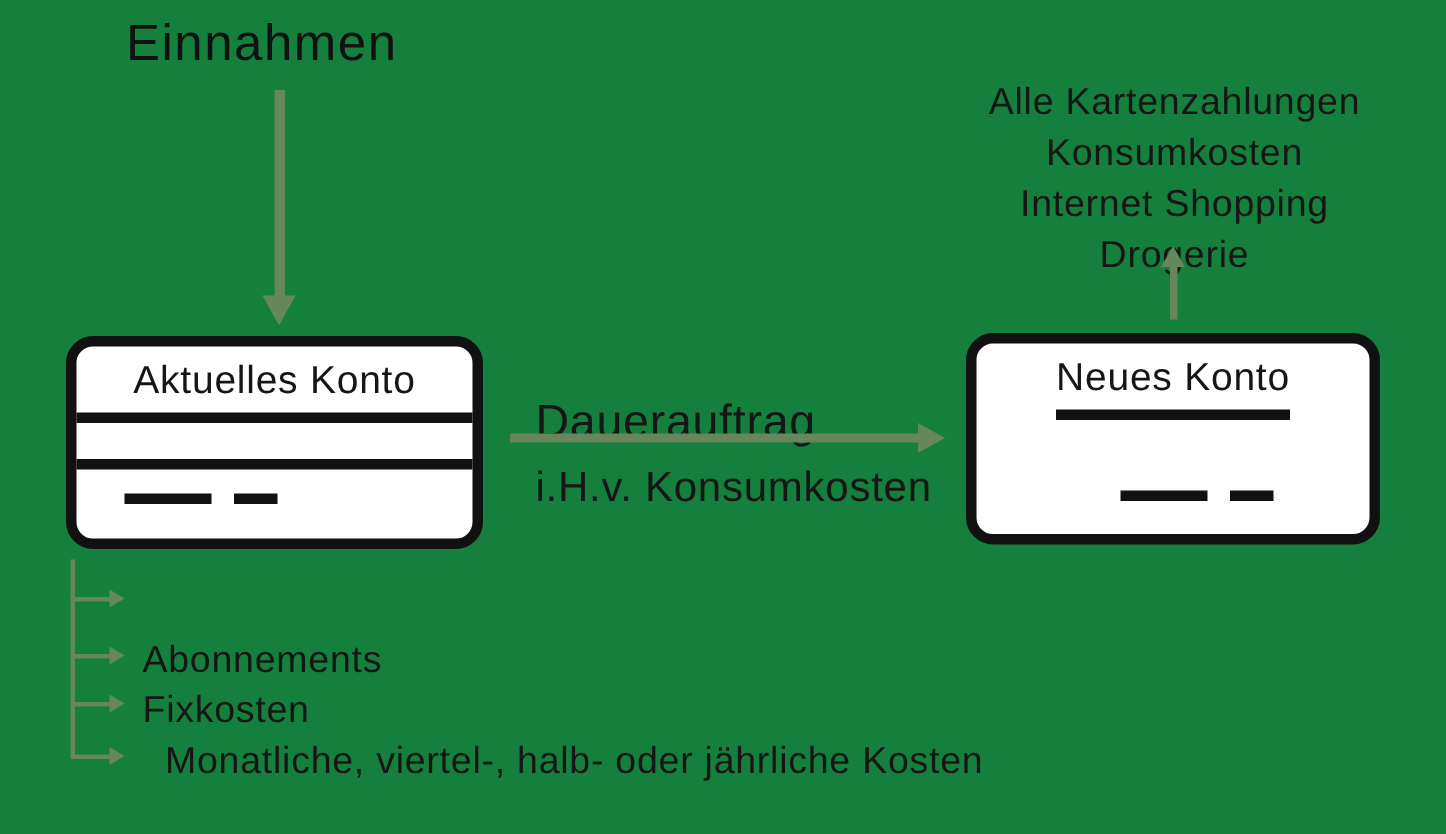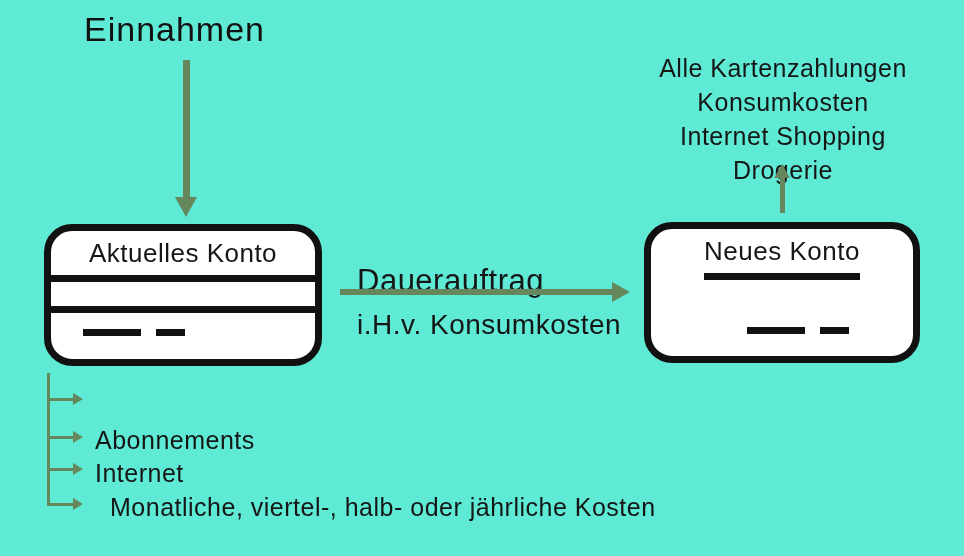--- a/index.html
+++ b/index.html
@@ -1,28 +1,28 @@
 <!DOCTYPE html>
 <html style="--green: #66875c;"><head>
 <meta charset="utf-8">
 <style>
   html,body{margin:0;padding:0;background:#ffffff;}
   .canvas{
-    position:relative;width:964px;height:556px;background:#5eead4;overflow:hidden;
+    position:relative;width:964px;height:556px;background:#15803d;overflow:hidden;
     font-family:"Liberation Sans", sans-serif;color:#161616;
   }
   .abs{position:absolute;}
   
   .income-label{left:84px;top:10px;font-size:34px;letter-spacing:1px;color:#111;}
   .transfer-top{left:357px;top:243px;font-size:31px;letter-spacing:.5px;margin-top:20px;}
   .transfer-bottom{left:357px;top:309px;font-size:28px;letter-spacing:.5px;}
   .uses-block{left:608px;top:26px;width:350px;text-align:center;font-size:25px;line-height:34px;letter-spacing:.5px;margin-top:25px;}
   .outflow-label{font-size:25px;letter-spacing:.5px;}
   
-  .card{border:7px solid #111;border-radius:28px;background:#fff;box-sizing:border-box;display:flex;flex-direction:column;}
+  .card{border:7px solid #111;border-radius:18px;background:#fff;box-sizing:border-box;display:flex;flex-direction:column;}
   .card-left{left:44px;top:224px;width:278px;height:142px;}
   .card-right{left:644px;top:222px;width:276px;height:141px;align-items:center;}
   .card-title{height:44px;border-bottom:7px solid #111;display:flex;align-items:center;justify-content:center;font-size:26px;letter-spacing:.5px;}
   .card-stripe{height:24px;border-bottom:7px solid #111;}
   .card-bottom{flex:1;display:flex;align-items:flex-start;padding:16px 0 0 32px;gap:15px;}
   .dash{height:7px;background:#111;}
   .dash-long{width:58px;}
   .dash-short{width:29px;}
   
   .shaft-v{background:var(--green);}
@@ -89,19 +89,19 @@
 
   <div class="abs shaft-h branch-line" style="top:398px"></div>
   <div class="abs tri branch-head" style="top:393px"></div>
 
   <div class="abs shaft-h branch-line" style="top:436px"></div>
   <div class="abs tri branch-head" style="top:431px"></div>
   <div class="abs outflow-label" style="left:95px;top:426px">Abonnements</div>
 
   <div class="abs shaft-h branch-line" style="top:468px"></div>
   <div class="abs tri branch-head" style="top:463px"></div>
-  <div class="abs outflow-label" style="left:95px;top:459px">Internet</div>
+  <div class="abs outflow-label" style="left:95px;top:459px">Fixkosten</div>
 
   <div class="abs shaft-h branch-line" style="top:503px"></div>
   <div class="abs tri branch-head" style="top:498px"></div>
   <div class="abs outflow-label" style="left:110px;top:493px">Monatliche, viertel-, halb- oder jährliche Kosten</div>
 
 </div>
 
 </body></html>

